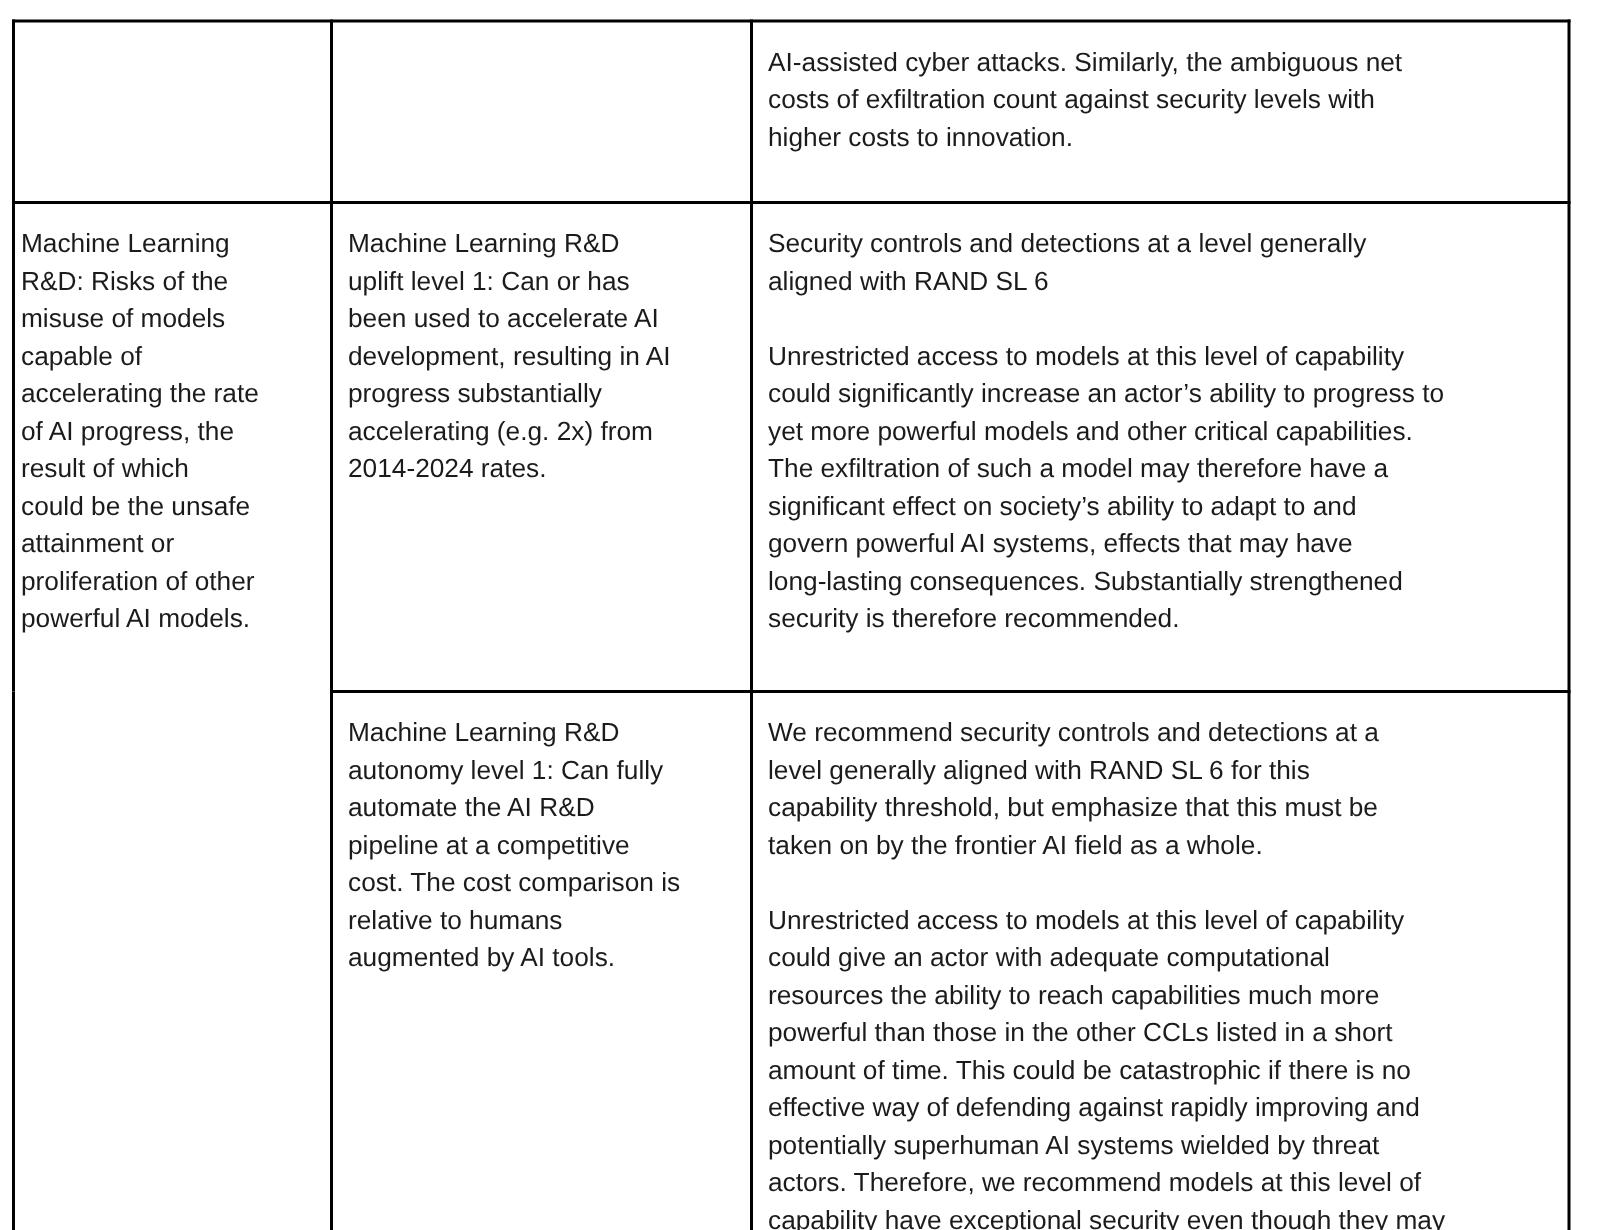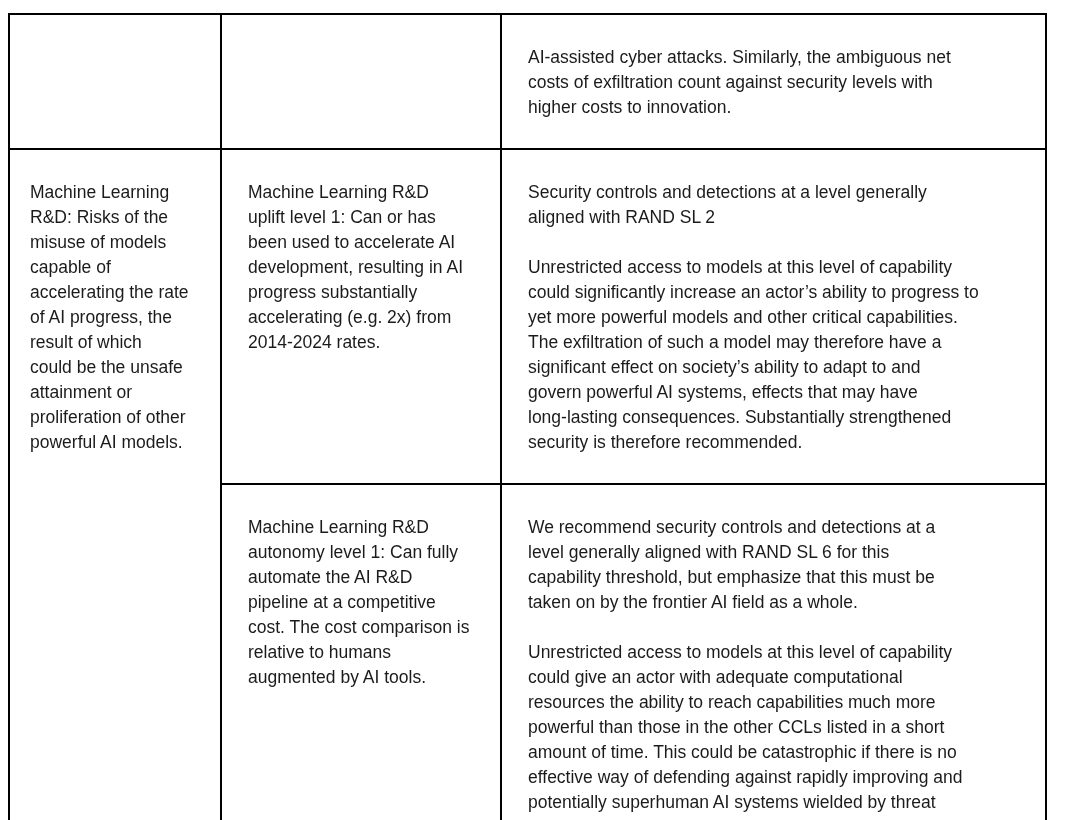--- a/index.html
+++ b/index.html
@@ -31,21 +31,21 @@
     vertical-align: top;
     padding: 14px 8px 12px 10px;
     color: #1b1b1b;
   }
   td.col1 { padding-left: 4px; padding-right: 4px; }
   tr.r1 td { height: 93px; }
   tr.r2 td { height: 298px; }
   tr.r3 td { height: 388px; }
   tr.r3 td, td.merged { border-bottom-width: 4px; }
   .body {
-    margin: 16px;
+    margin: 0;
     font-size: 17.5px;
     line-height: 25px;
     white-space: pre-line;
     color: #1b1b1b;
   }
   .body + .body { margin-top: 25px; }
   .b { font-weight: normal; }
 </style>
 </head>
 <body>
@@ -85,21 +85,21 @@
           <p class="body"><span class="b">Machine Learning R&amp;D
 uplift level 1:</span><span> Can or has
 been used to accelerate AI
 development, resulting in AI
 progress substantially
 accelerating (e.g. 2x) from
 2014-2024 rates.</span></p>
         </td>
         <td class="col3">
           <p class="body b">Security controls and detections at a level generally
-aligned with RAND SL 2</p>
+aligned with RAND SL 6</p>
           <p class="body">Unrestricted access to models at this level of capability
 could significantly increase an actor’s ability to progress to
 yet more powerful models and other critical capabilities.
 The exfiltration of such a model may therefore have a
 significant effect on society’s ability to adapt to and
 govern powerful AI systems, effects that may have
 long-lasting consequences. Substantially strengthened
 security is therefore recommended.</p>
         </td>
       </tr>

